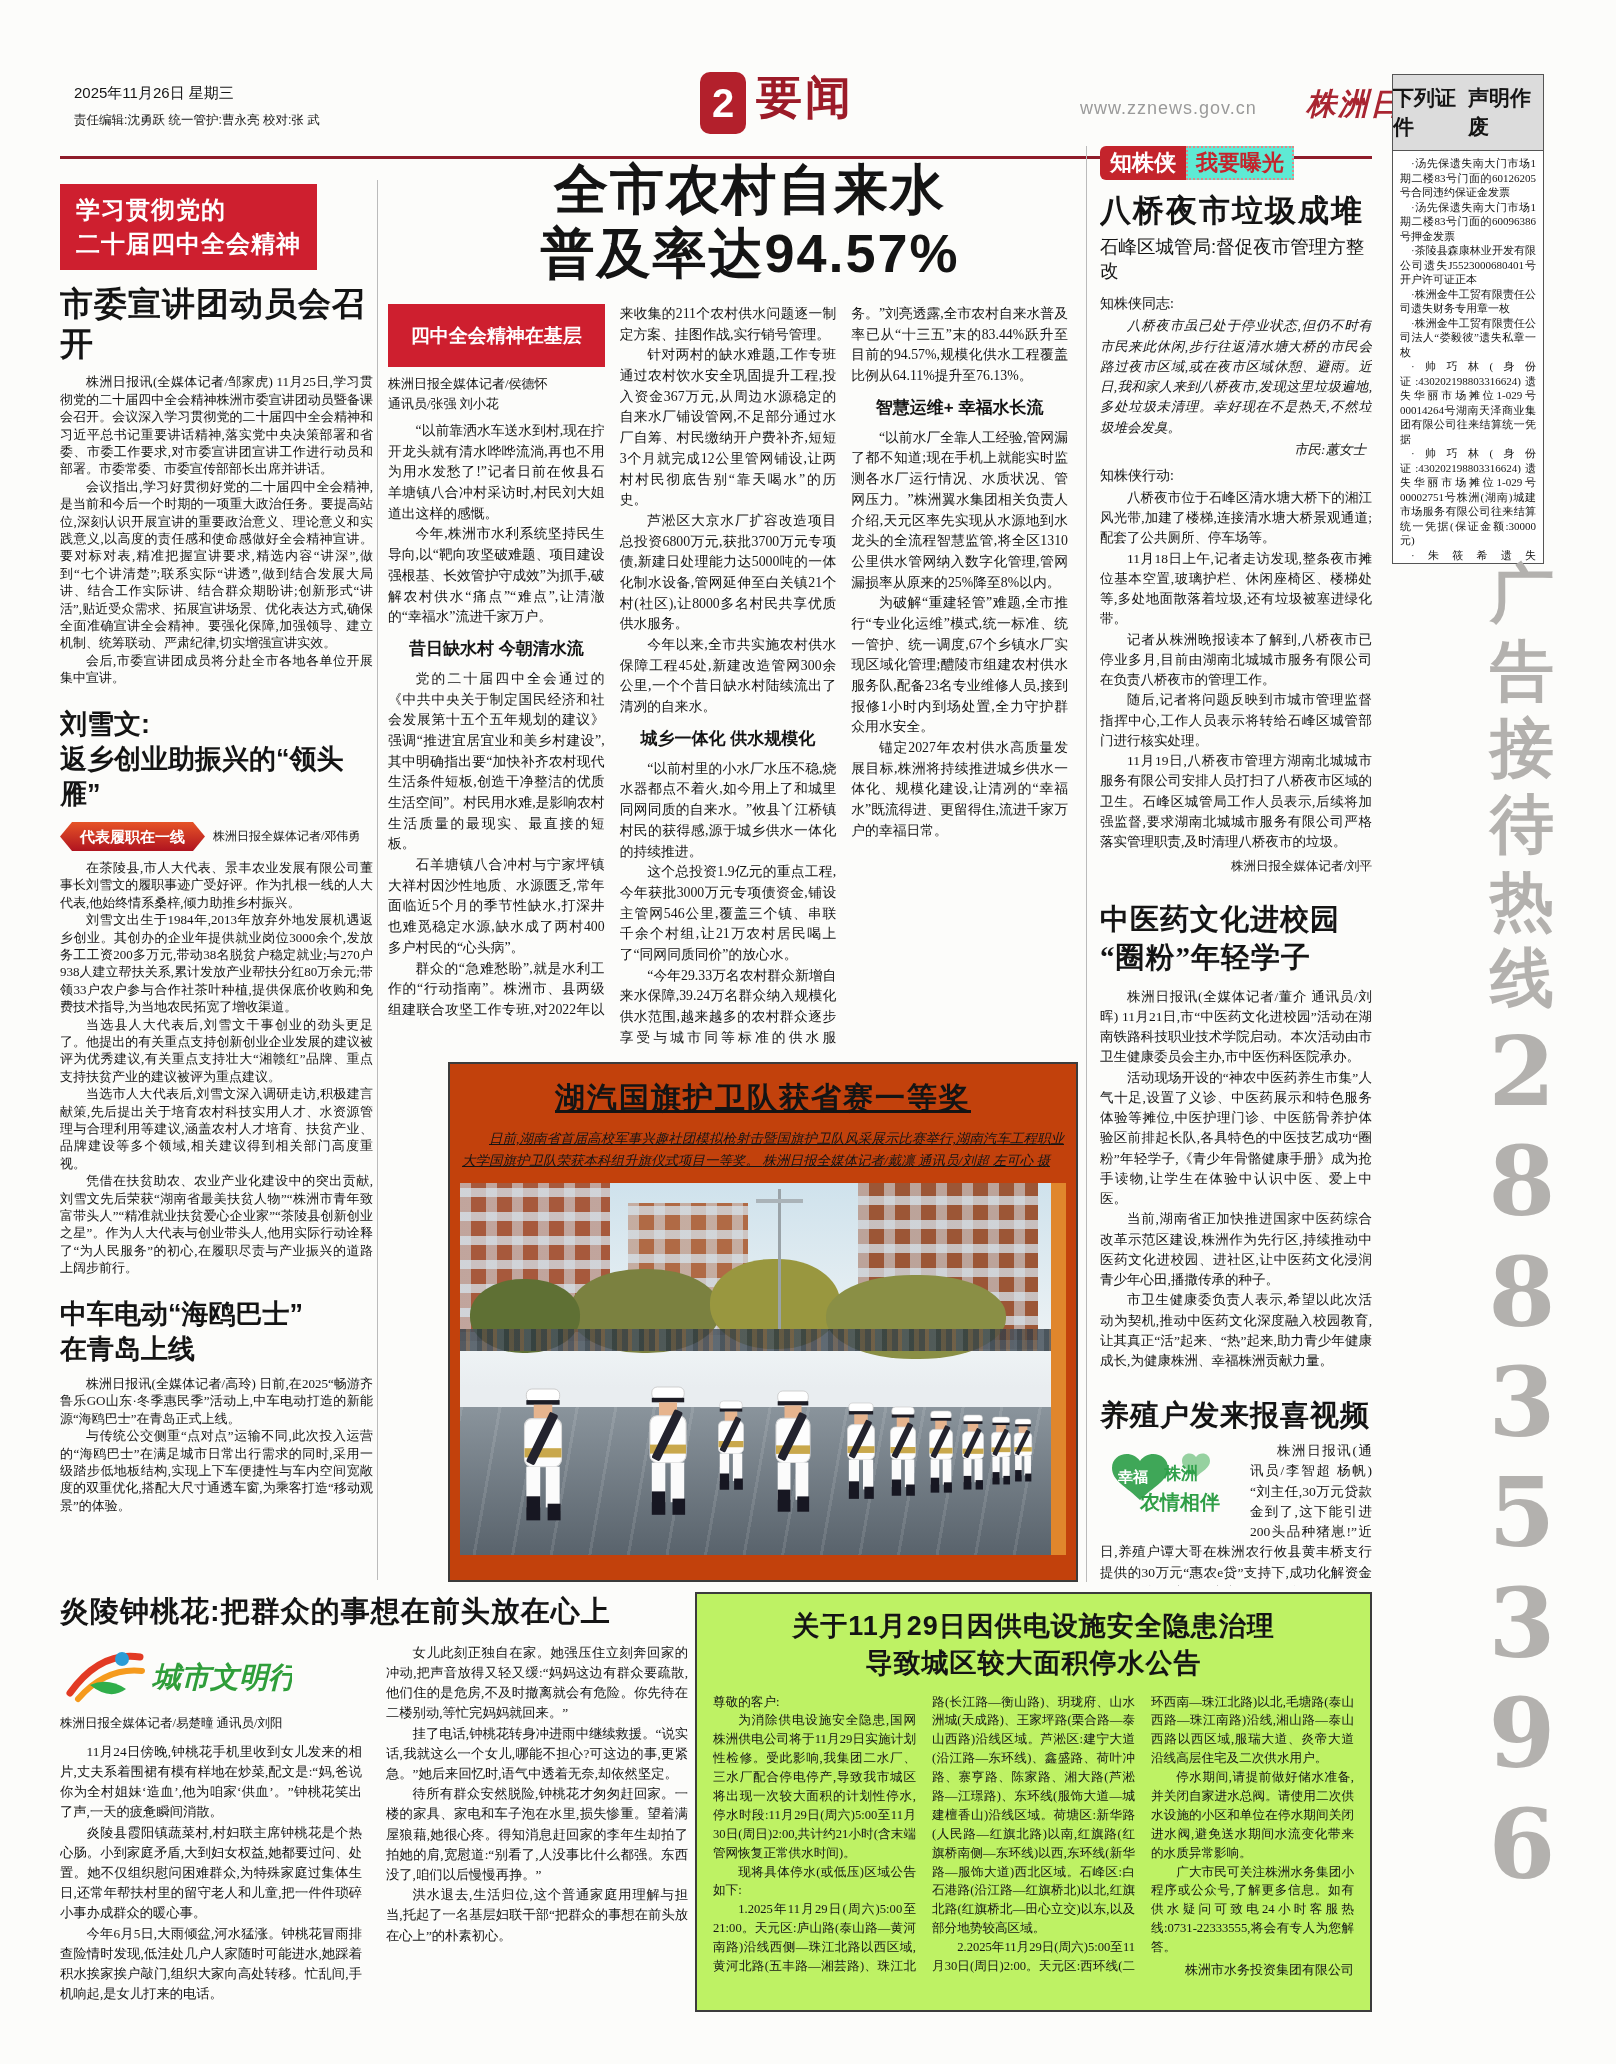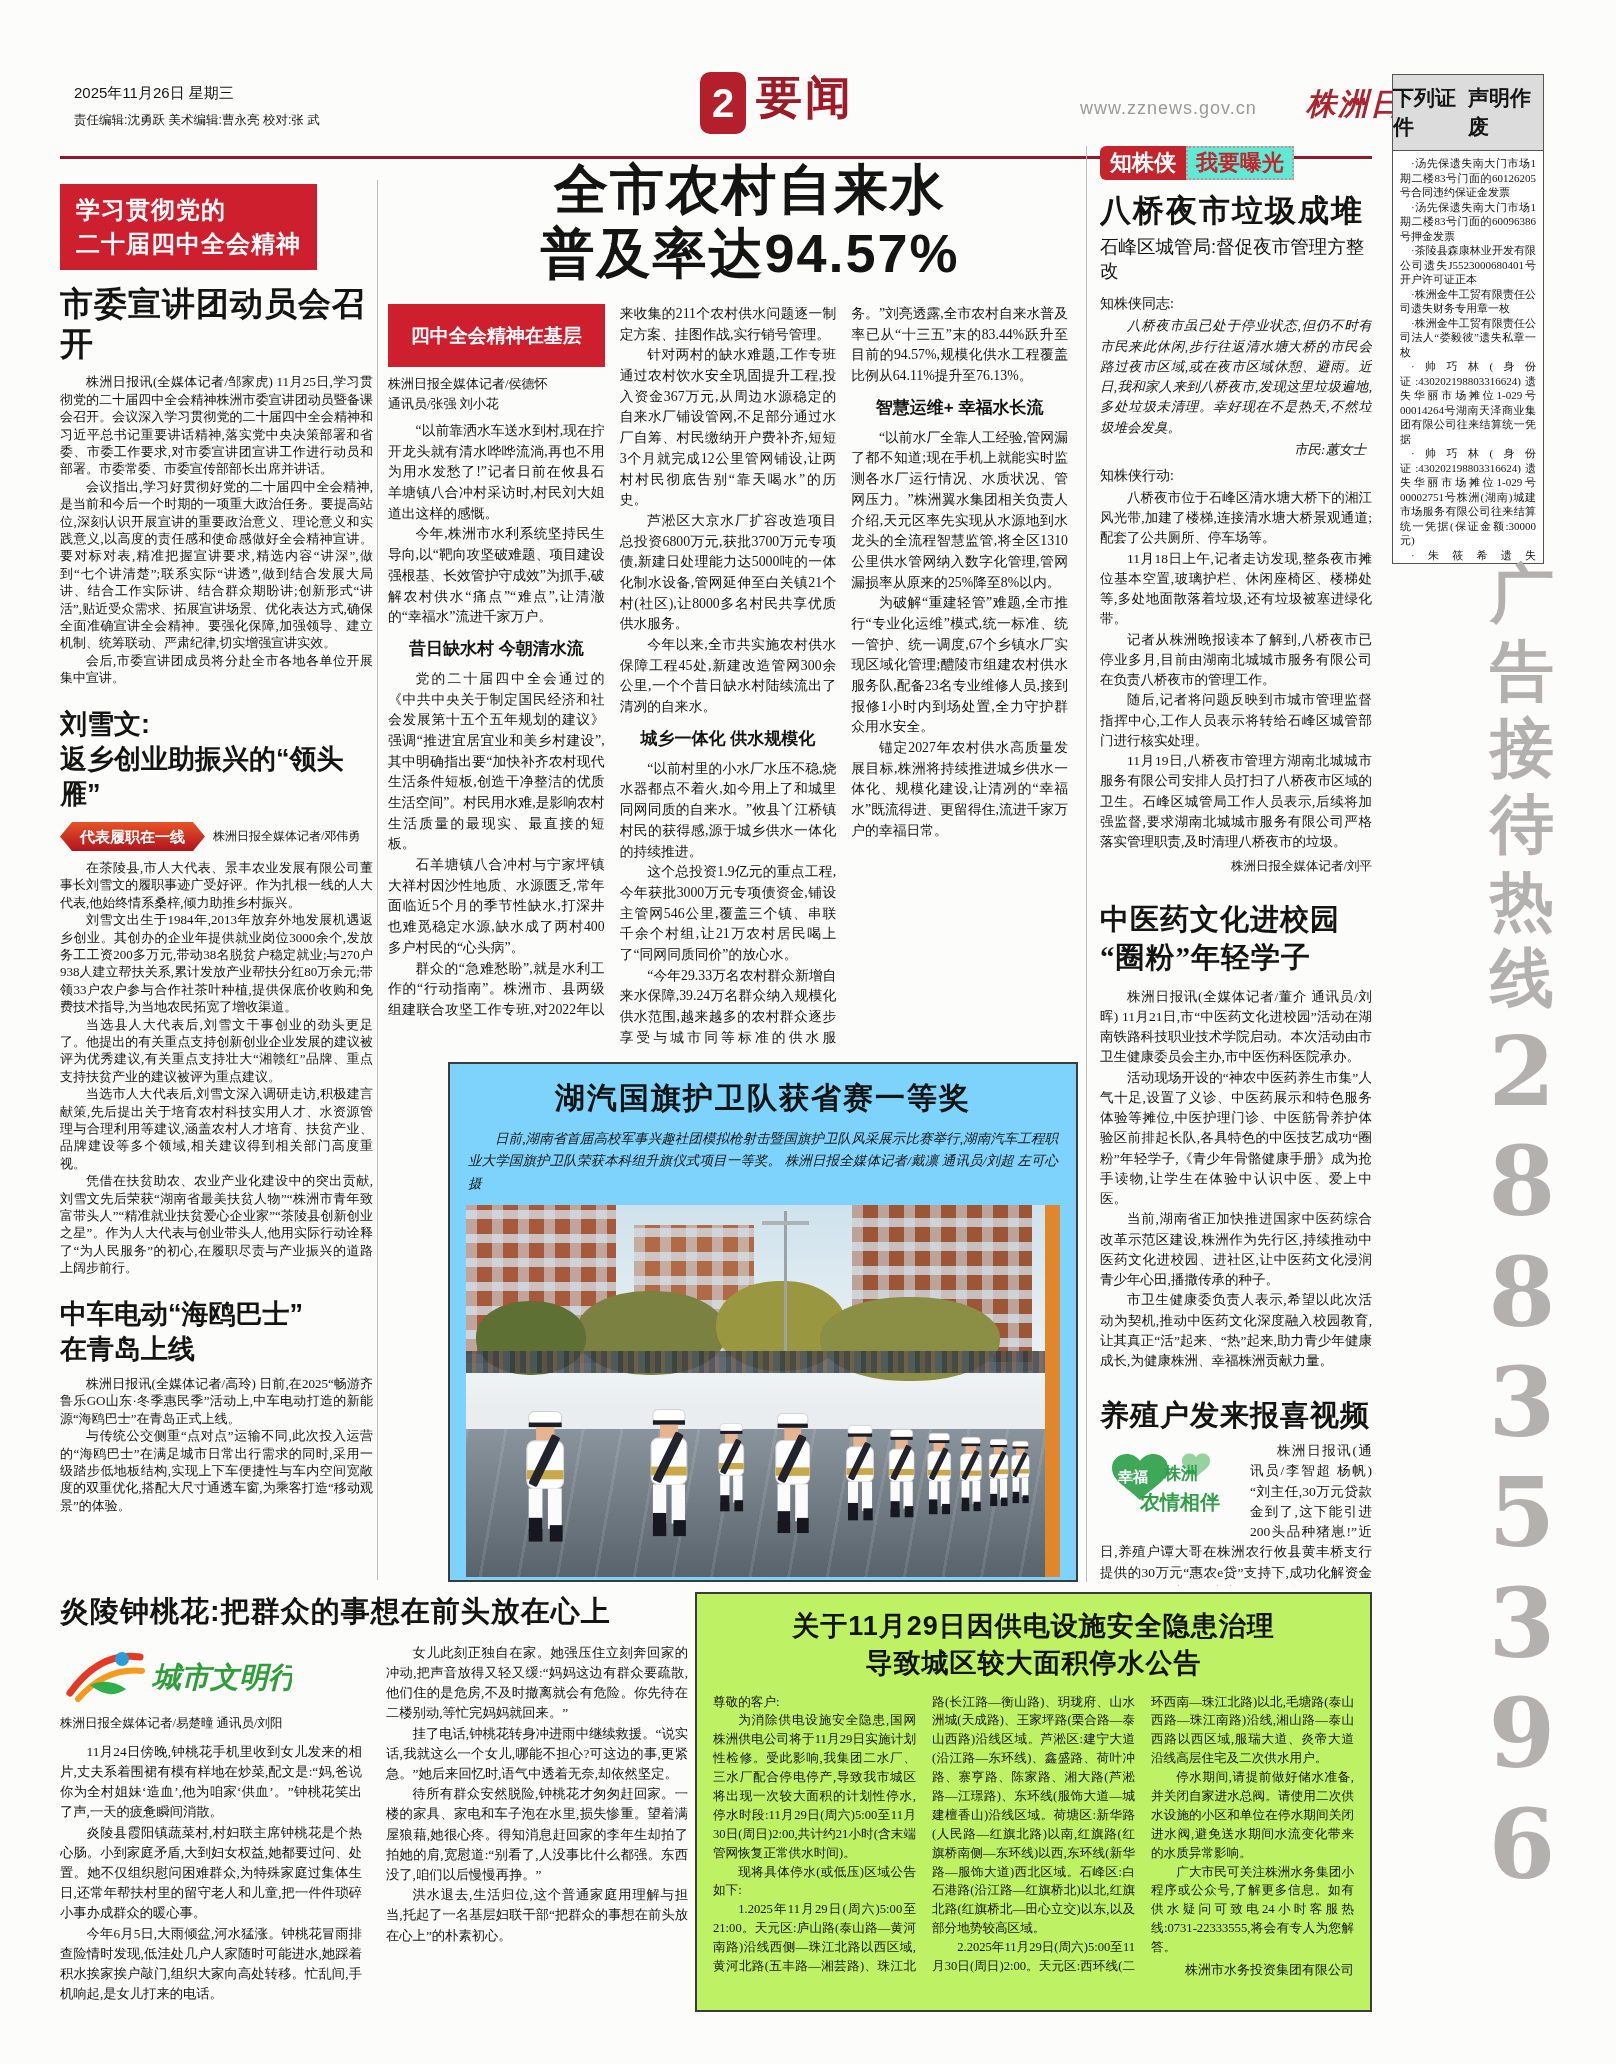--- a/index.html
+++ b/index.html
@@ -76,21 +76,21 @@
   #zzx-col .para { font-size:13.5px; line-height:1.5; }
   .sign-r { text-align:right; font-style:italic; font-size:13.5px; margin:3px 6px 8px 0; text-indent:0; }
   .byline-r { text-align:right; font-size:12.5px; margin:6px 0 0; text-indent:0; }
   .t29s { font:bold 29px/1.3 "Liberation Serif",serif; letter-spacing:1px; }
   #tcm { margin-top:26px; }
   #tcm .para, #farm .para { font-size:13.5px; line-height:1.5; }
   #farm { margin-top:26px; }
   #farm-logo { float:left; width:142px; height:76px; margin:6px 8px 2px 0; }
 
   
-  #photo-box { left:448px; top:1062px; width:630px; height:520px; border:2px solid #3c3c3c; background:#7dd3fc; padding:12px 14px; }
+  #photo-box { left:448px; top:1062px; width:630px; height:520px; border:2px solid #3c3c3c; background:#c2410c; padding:12px 8px;text-decoration:underline; }
   #photo-title { text-align:center; font:bold 30px/1.2 "Liberation Sans",sans-serif; letter-spacing:2px; margin:4px 0 12px; }
   #photo-cap { font-size:13.5px; font-style:italic; line-height:1.65; text-align:justify; text-indent:2em; margin:0 4px 10px; }
   #photo-scene { position:relative; height:372px; margin:0 2px; overflow:hidden; background:linear-gradient(#cfe2ec,#eef3f5 45%,#e9edf0 55%); }
   .bld { position:absolute; top:0; }
   .b1 { left:0; width:150px; height:158px; background:#a7593c; }
   .b2 { left:168px; top:20px; width:120px; height:132px; background:#b06a45; }
   .b3 { right:28px; width:180px; height:166px; background:#9c5636; }
   .windows { background-image:
       repeating-linear-gradient(0deg, rgba(214,227,236,.75) 0 9px, transparent 9px 24px),
       repeating-linear-gradient(90deg, rgba(214,227,236,.55) 0 11px, transparent 11px 26px); }
@@ -121,21 +121,21 @@
   #notice-cols .para, #notice-cols .nosal { font-size:12.6px; line-height:1.5; }
   .nosal { margin:0; text-indent:0; }
   .sign { text-align:right; text-indent:0; margin:4px 0 0; font-size:13px; }
 </style>
 </head>
 <body>
 
 <div class="page">
 
   <div class="abs sans" id="hdr-date">2025年11月26日  星期三</div>
-  <div class="abs sans" id="hdr-editors">责任编辑:沈勇跃  美术编辑:曹永亮  校对:张 武</div>
+  <div class="abs sans" id="hdr-editors">责任编辑:沈勇跃  统一管护:曹永亮  校对:张 武</div>
   <div class="abs" id="page-badge">2</div>
   <div class="abs" id="section-title">要闻</div>
   <div class="abs" id="website">www.zznews.gov.cn</div>
   <div class="abs" id="masthead">株洲日报</div>
   <div class="abs" id="hdr-rule"></div>
 
   <div class="abs" id="obit">
     <div id="obit-head">
       <span>下列证件</span>
       <span>声明作废</span>

